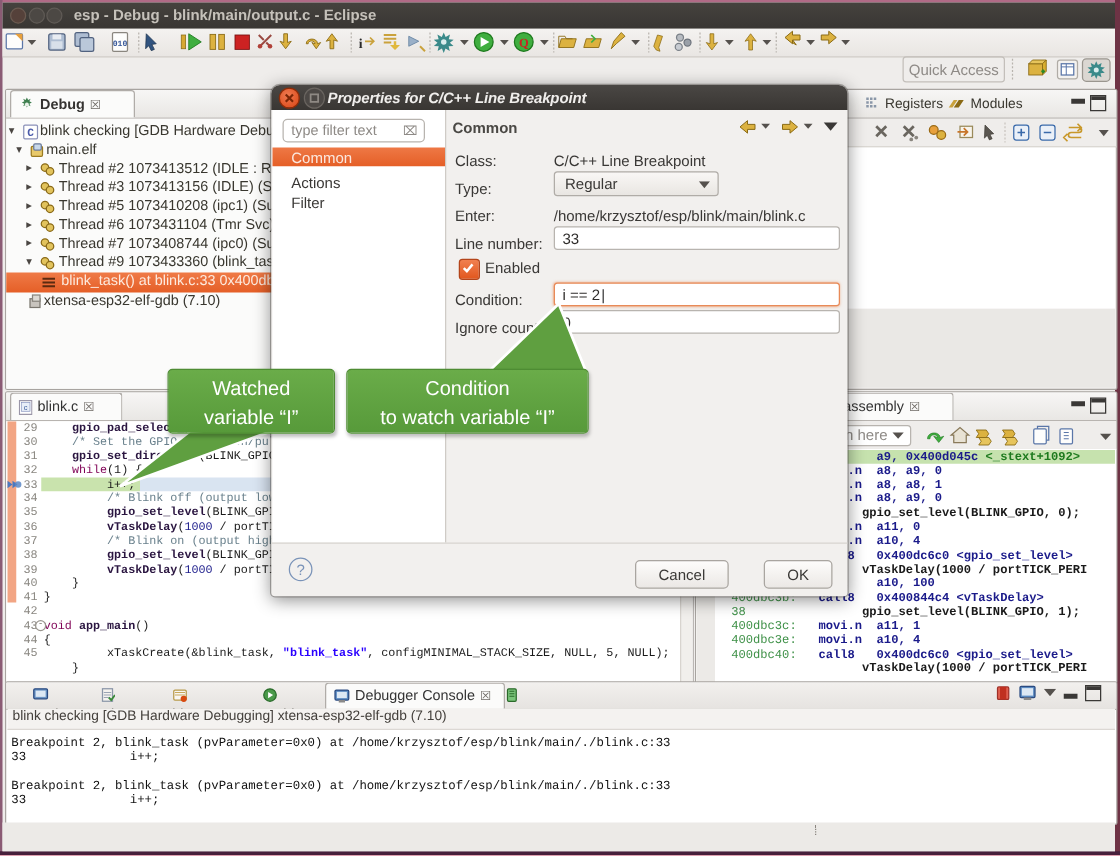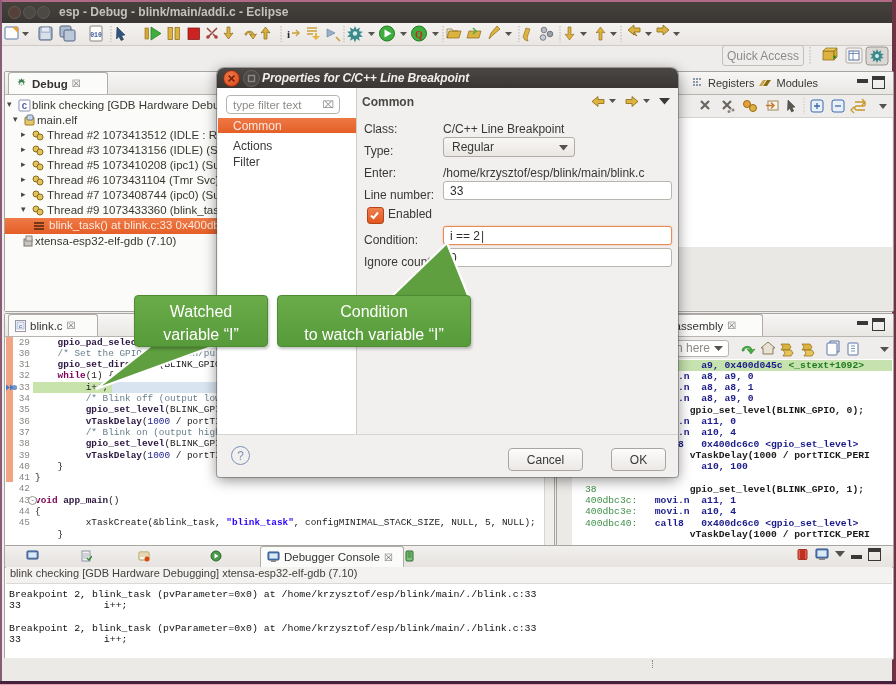--- a/index.html
+++ b/index.html
@@ -23,39 +23,39 @@
   .trow .ticon{position:absolute;top:1px;}
   .trow .ttext{position:absolute;top:1px;white-space:nowrap;}
   .cline{position:absolute;left:0;white-space:pre;height:11.3px;}
   .cline .ln{position:absolute;left:10px;width:15px;text-align:right;color:#8a8781;display:inline-block;}
   .cline .code{position:absolute;left:30px;white-space:pre;}
   .dline{position:absolute;left:28px;white-space:pre;color:#1a1a8a;font-weight:bold;}
   .da{color:#3f9148;font-weight:normal;}
   .ds{color:#1a1a1a;}
   .dg{color:#1e7a1e;}
   .ctab{position:absolute;top:4px;display:flex;gap:4px;align-items:center;font-size:11.5px;color:#39372f;flex-direction:column;}
-  .kw{color:#7f0055;font-weight:bold;}
+  .kw{color:#7f0055;font-weight:normal;}
   .fn{color:#2a1540;font-weight:bold;}
   .cm{color:#69808c;}
   .str{color:#2a00ff;font-weight:bold;}
   .num{color:#1a1a8a;}
 </style></head>
 <body>
 
 <div class="abs" style="left:0;top:0;width:896px;height:2px;background:#b06a86;"></div>
 <div class="abs" style="left:0;top:0;width:2px;height:685px;background:#8a5b74;"></div>
 <div class="abs" style="left:892px;top:0;width:4px;height:685px;background:#6e3345;"></div>
 <div class="abs" style="left:0;top:681px;width:896px;height:3px;background:#47203c;"></div>
 <div class="abs" style="left:0;top:684px;width:896px;height:1px;background:#e0a0b0;"></div>
 
 <div class="abs" style="left:2px;top:2px;width:890px;height:21px;background:linear-gradient(#45423e,#393633);">
   <div class="abs" style="left:6px;top:4px;width:11px;height:11px;border-radius:50%;background:#55413a;border:1px solid #6a5a50;"></div>
   <div class="abs" style="left:21px;top:4px;width:11px;height:11px;border-radius:50%;background:#4c4844;border:1px solid #5f5a55;"></div>
   <div class="abs" style="left:35px;top:4px;width:11px;height:11px;border-radius:50%;background:#4c4844;border:1px solid #5f5a55;"></div>
-  <div class="abs" style="left:57px;top:3px;font-size:12px;font-weight:bold;color:#c5c1ba;">esp - Debug - blink/main/addi.c - Eclipse</div>
+  <div class="abs" style="left:57px;top:3px;font-size:12px;font-weight:bold;color:#c5c1ba;">esp - Debug - blink/main/output.c - Eclipse</div>
 </div>
 
 <div class="abs" id="maintoolbar" style="left:2px;top:23px;width:890px;height:22px;background:linear-gradient(#f4f2f0,#e9e6e3);border-bottom:1px solid #cfcbc6;">
 <svg width="890" height="22" viewBox="0 0 890 22">
   <g>
     <rect x="3" y="4" width="13" height="12" rx="1" fill="#fdfdfc" stroke="#5a76a8"></rect>
     <path d="M10 4h6v6z" fill="#e8a03c"></path>
     <path d="M20 9h7l-3.5 4z" fill="#55514d"></path>
     <rect x="37" y="4" width="13" height="13" rx="1.5" fill="#aebdd2" stroke="#51627f"></rect>
         <rect x="40" y="4.5" width="7" height="4" fill="#e8ecf2"></rect>
@@ -394,20 +394,21 @@
     <div class="dline" style="top:0.5px"><span class="da">400dbc2a:</span>   l32r    a9, 0x400d045c <span class="dg">&lt;_stext+1092&gt;</span></div>
     <div class="dline" style="top:11.8px"><span class="da">400dbc2d:</span>   addi.n  a8, a9, 0</div>
     <div class="dline" style="top:23.1px"><span class="da">400dbc2f:</span>   addi.n  a8, a8, 1</div>
     <div class="dline" style="top:34.4px"><span class="da">400dbc31:</span>   s32i.n  a8, a9, 0</div>
     <div class="dline" style="top:45.7px"><span class="da">35</span>                <span class="ds">gpio_set_level(BLINK_GPIO, 0);</span></div>
     <div class="dline" style="top:57px"><span class="da">400dbc33:</span>   movi.n  a11, 0</div>
     <div class="dline" style="top:68.3px"><span class="da">400dbc35:</span>   movi.n  a10, 4</div>
     <div class="dline" style="top:79.6px"><span class="da">400dbc37:</span>   call8   0x400dc6c0 &lt;gpio_set_level&gt;</div>
     <div class="dline" style="top:90.9px"><span class="da">36</span>                <span class="ds">vTaskDelay(1000 / portTICK_PERI</span></div>
     <div class="dline" style="top:102.2px"><span class="da">400dbc3a:</span>   movi    a10, 100</div>
+    <div class="dline" style="top:113.5px"><span class="da">400dbc3b:</span>   call8   0x400844c4 &lt;vTaskDelay&gt;</div>
     <div class="dline" style="top:124.8px"><span class="da">38</span>                <span class="ds">gpio_set_level(BLINK_GPIO, 1);</span></div>
     <div class="dline" style="top:136.1px"><span class="da">400dbc3c:</span>   movi.n  a11, 1</div>
     <div class="dline" style="top:147.4px"><span class="da">400dbc3e:</span>   movi.n  a10, 4</div>
     <div class="dline" style="top:158.7px"><span class="da">400dbc40:</span>   call8   0x400dc6c0 &lt;gpio_set_level&gt;</div>
     <div class="dline" style="top:170px"><span class="da">  </span>                <span class="ds">vTaskDelay(1000 / portTICK_PERI</span></div>
   </div>
 </div>
 
 <div class="panel" style="left:4px;top:545px;width:888px;height:113px;background:#fff;">
   <div class="tabbar" style="height:21px;background:linear-gradient(#f2f0ee,#e6e3e0);"></div>

